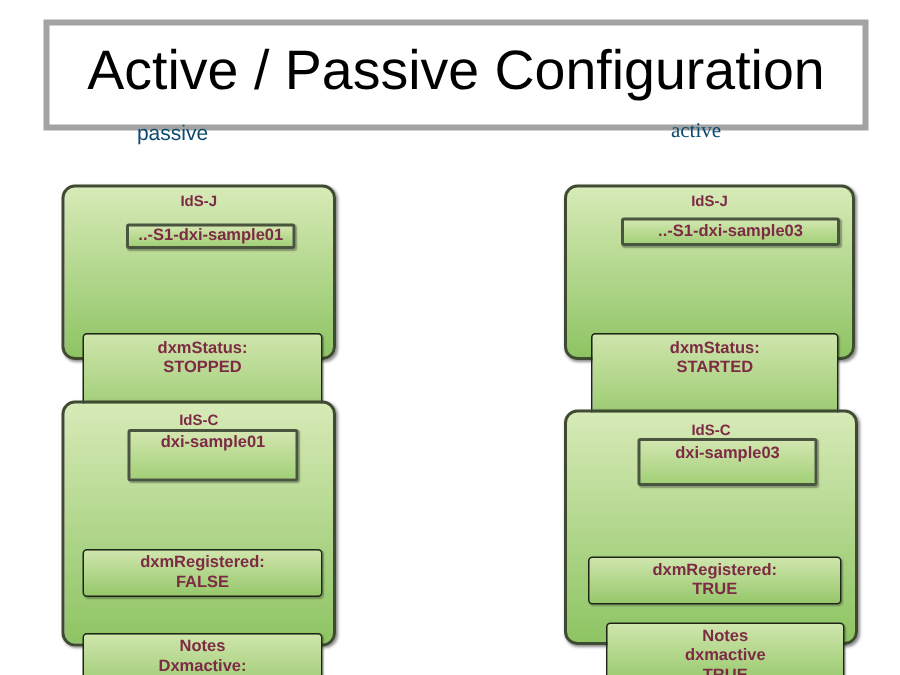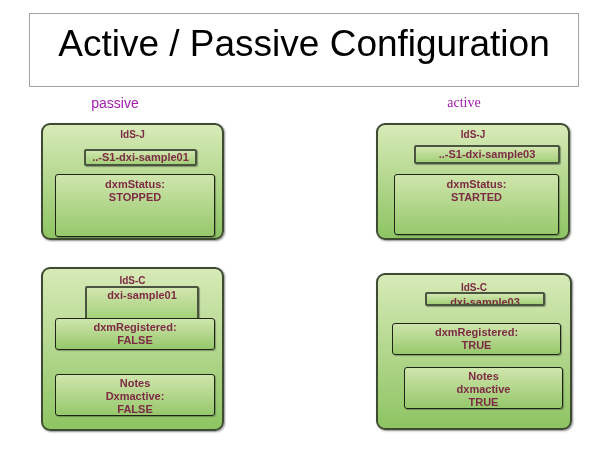--- a/index.html
+++ b/index.html
@@ -2,27 +2,27 @@
 <html><head>
 <meta charset="utf-8">
 <style>
   html,body{margin:0;padding:0;}
   body{
     width:600px;height:450px;position:relative;background:#ffffff;
     font-family:"Liberation Sans", sans-serif;overflow:hidden;
   }
   .title-box{
     position:absolute;left:29px;top:13px;width:550px;height:74px;
-    box-sizing:border-box;border:1px solid #a3a3a3;background:#ffffff;
+    box-sizing:border-box;border:4px solid #a3a3a3;background:#ffffff;
     text-align:center;font-size:37px;color:#000000;padding-top:9px;
     letter-spacing:0px;white-space:nowrap;
   }
   .col-label{
-    position:absolute;top:95px;width:120px;text-align:center;
-    font-size:14px;color:#a21caf;
+    position:absolute;top:80px;width:120px;text-align:center;
+    font-size:14px;color:#0c4a6e;
   }
   #label-passive{left:55px;}
   #label-active{left:404px;font-family:Liberation Serif, serif;}
   .panel{
     position:absolute;box-sizing:border-box;
     border:2px solid #3f4a33;border-radius:9px;
     background:linear-gradient(180deg,#d7eab7 0%,#8ec463 100%);
     box-shadow:1px 1px 2px rgba(0,0,0,0.45);
   }
   #panel-tl{left:41px;top:123px;width:183px;height:117px;}
@@ -39,28 +39,28 @@
     position:absolute;box-sizing:border-box;
     border:2px solid #4a5540;border-radius:2px;
     background:linear-gradient(180deg,#d2e6af 0%,#a3d078 100%);
     box-shadow:1px 1px 1px rgba(40,40,40,0.4);
     font-weight:bold;font-size:11px;color:#7d2a45;text-align:center;
     white-space:nowrap;overflow:hidden;
   }
   #panel-tl .name-box{left:41px;top:24px;width:113px;height:17px;line-height:13px;}
   #panel-tr .name-box{left:36px;top:20px;width:146px;height:19px;line-height:15px;}
   #panel-bl .name-box{left:42px;top:17px;width:114px;height:35px;line-height:12px;padding-top:1px;}
-  #panel-br .name-box{left:47px;top:17px;width:120px;height:14px;line-height:12px;padding-top:2px;}
+  #panel-br .name-box{left:47px;top:17px;width:120px;height:32px;line-height:12px;padding-top:2px;}
   .status-box{
     position:absolute;box-sizing:border-box;
     border:1px solid #1e2418;border-radius:3px;
     background:linear-gradient(180deg,#cfe5ac 0%,#96c86b 100%);
     box-shadow:1px 1px 1px rgba(40,40,40,0.35);
     font-weight:bold;font-size:11px;color:#7d2a45;text-align:center;
-    white-space:pre-line;line-height:13px;padding-top:3px;
+    white-space:pre-line;line-height:13px;padding-top:3px;margin-top:48px;
   }
   #panel-tl .status-0{left:12px;top:49px;width:160px;height:63px;}
   #panel-tr .status-0{left:16px;top:49px;width:165px;height:61px;}
   #panel-bl .status-0{left:12px;top:49px;width:160px;height:32px;padding-top:2px;}
   #panel-bl .status-1{left:12px;top:105px;width:160px;height:42px;padding-top:2px;}
   #panel-br .status-0{left:14px;top:48px;width:169px;height:32px;padding-top:2px;}
   #panel-br .status-1{left:26px;top:92px;width:159px;height:42px;padding-top:2px;}
 </style>
 </head>
 <body>

